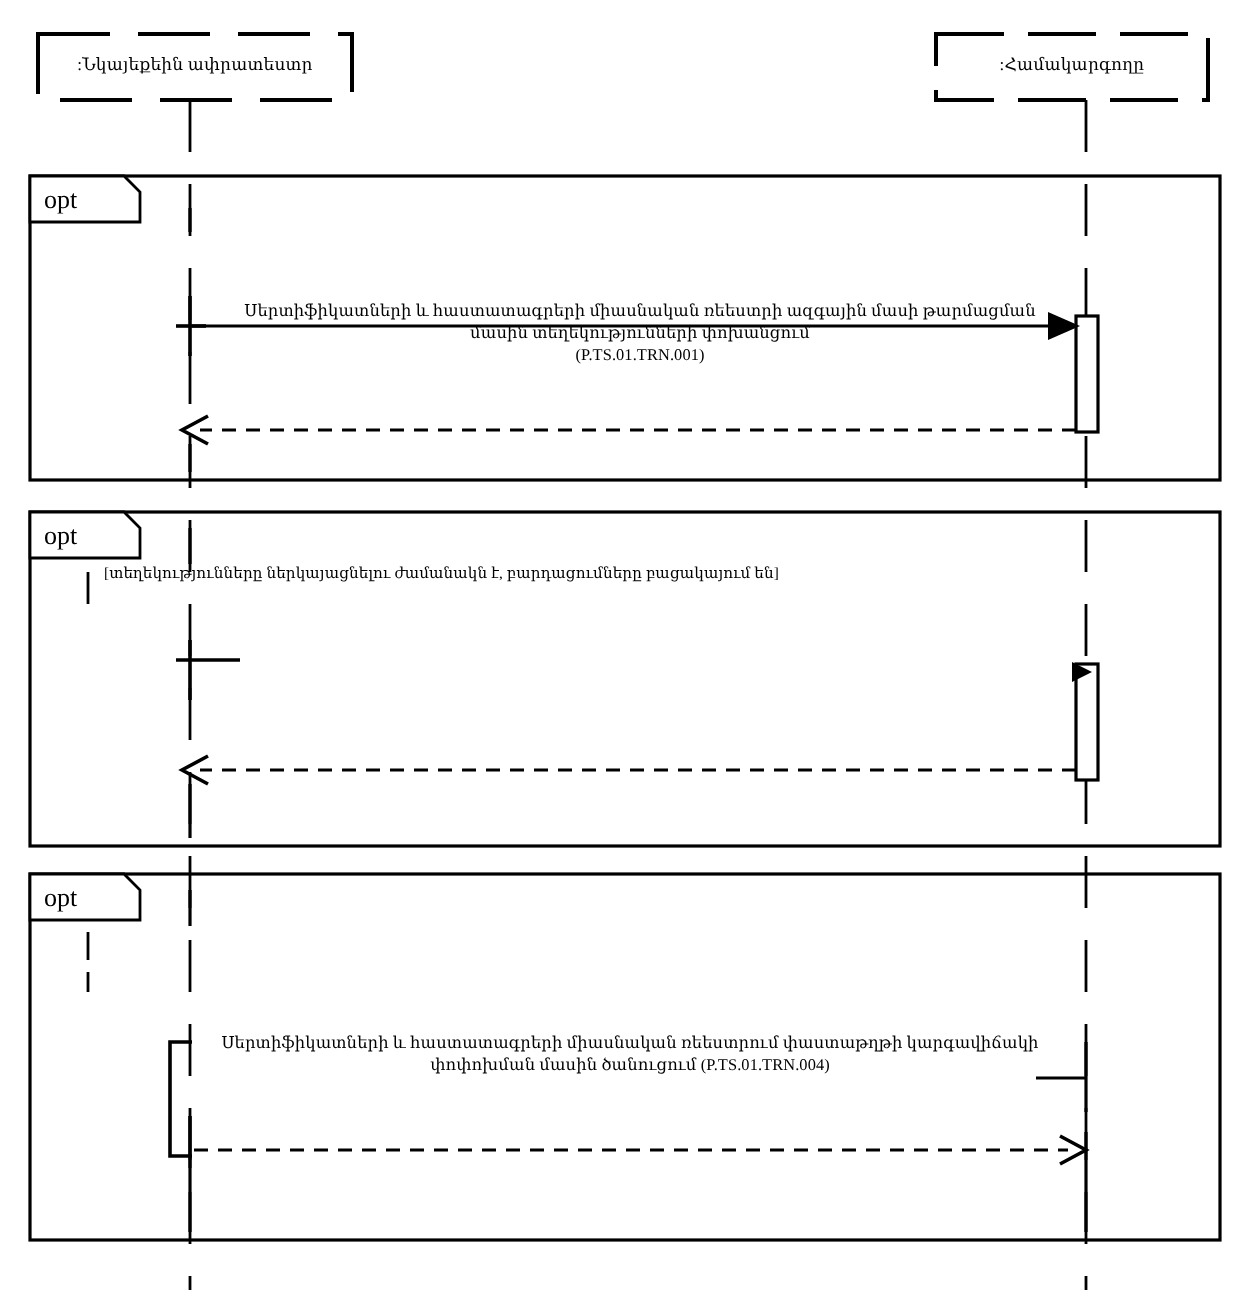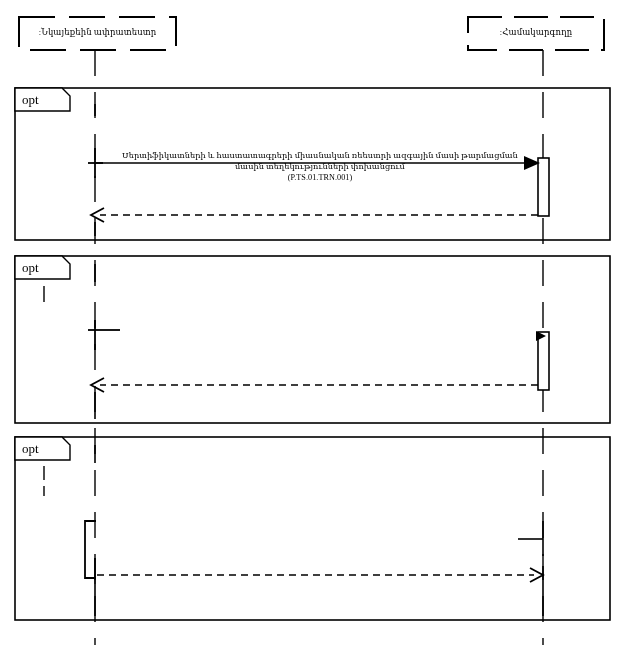--- a/index.html
+++ b/index.html
@@ -131,19 +131,22 @@
 
   <div class="txt opt-label" style="left:22px; top:91px; width:44px; text-align:left;">opt</div>
 
 
   <div class="txt message-label" style="left:110px; top:151px; width:420px;">Սերտիֆիկատների և հաստատագրերի միասնական ռեեստրի ազգային մասի թարմացման
 մասին տեղեկությունների փոխանցում
 (P.TS.01.TRN.001)</div>
 
   <div class="txt opt-label" style="left:22px; top:259px; width:44px; text-align:left;">opt</div>
 
+  <div class="txt guard-label" style="left:52px; top:282px; width:420px; text-align:left;">[տեղեկությունները ներկայացնելու ժամանակն է, բարդացումները բացակայում են]</div>
 
 
   <div class="txt opt-label" style="left:22px; top:440px; width:44px; text-align:left;">opt</div>
 
 
+  <div class="txt message-label" style="left:105px; top:517px; width:420px;">Սերտիֆիկատների և հաստատագրերի միասնական ռեեստրում փաստաթղթի կարգավիճակի
+փոփոխման մասին ծանուցում (P.TS.01.TRN.004)</div>
 
 </div>
 
 </body></html>

